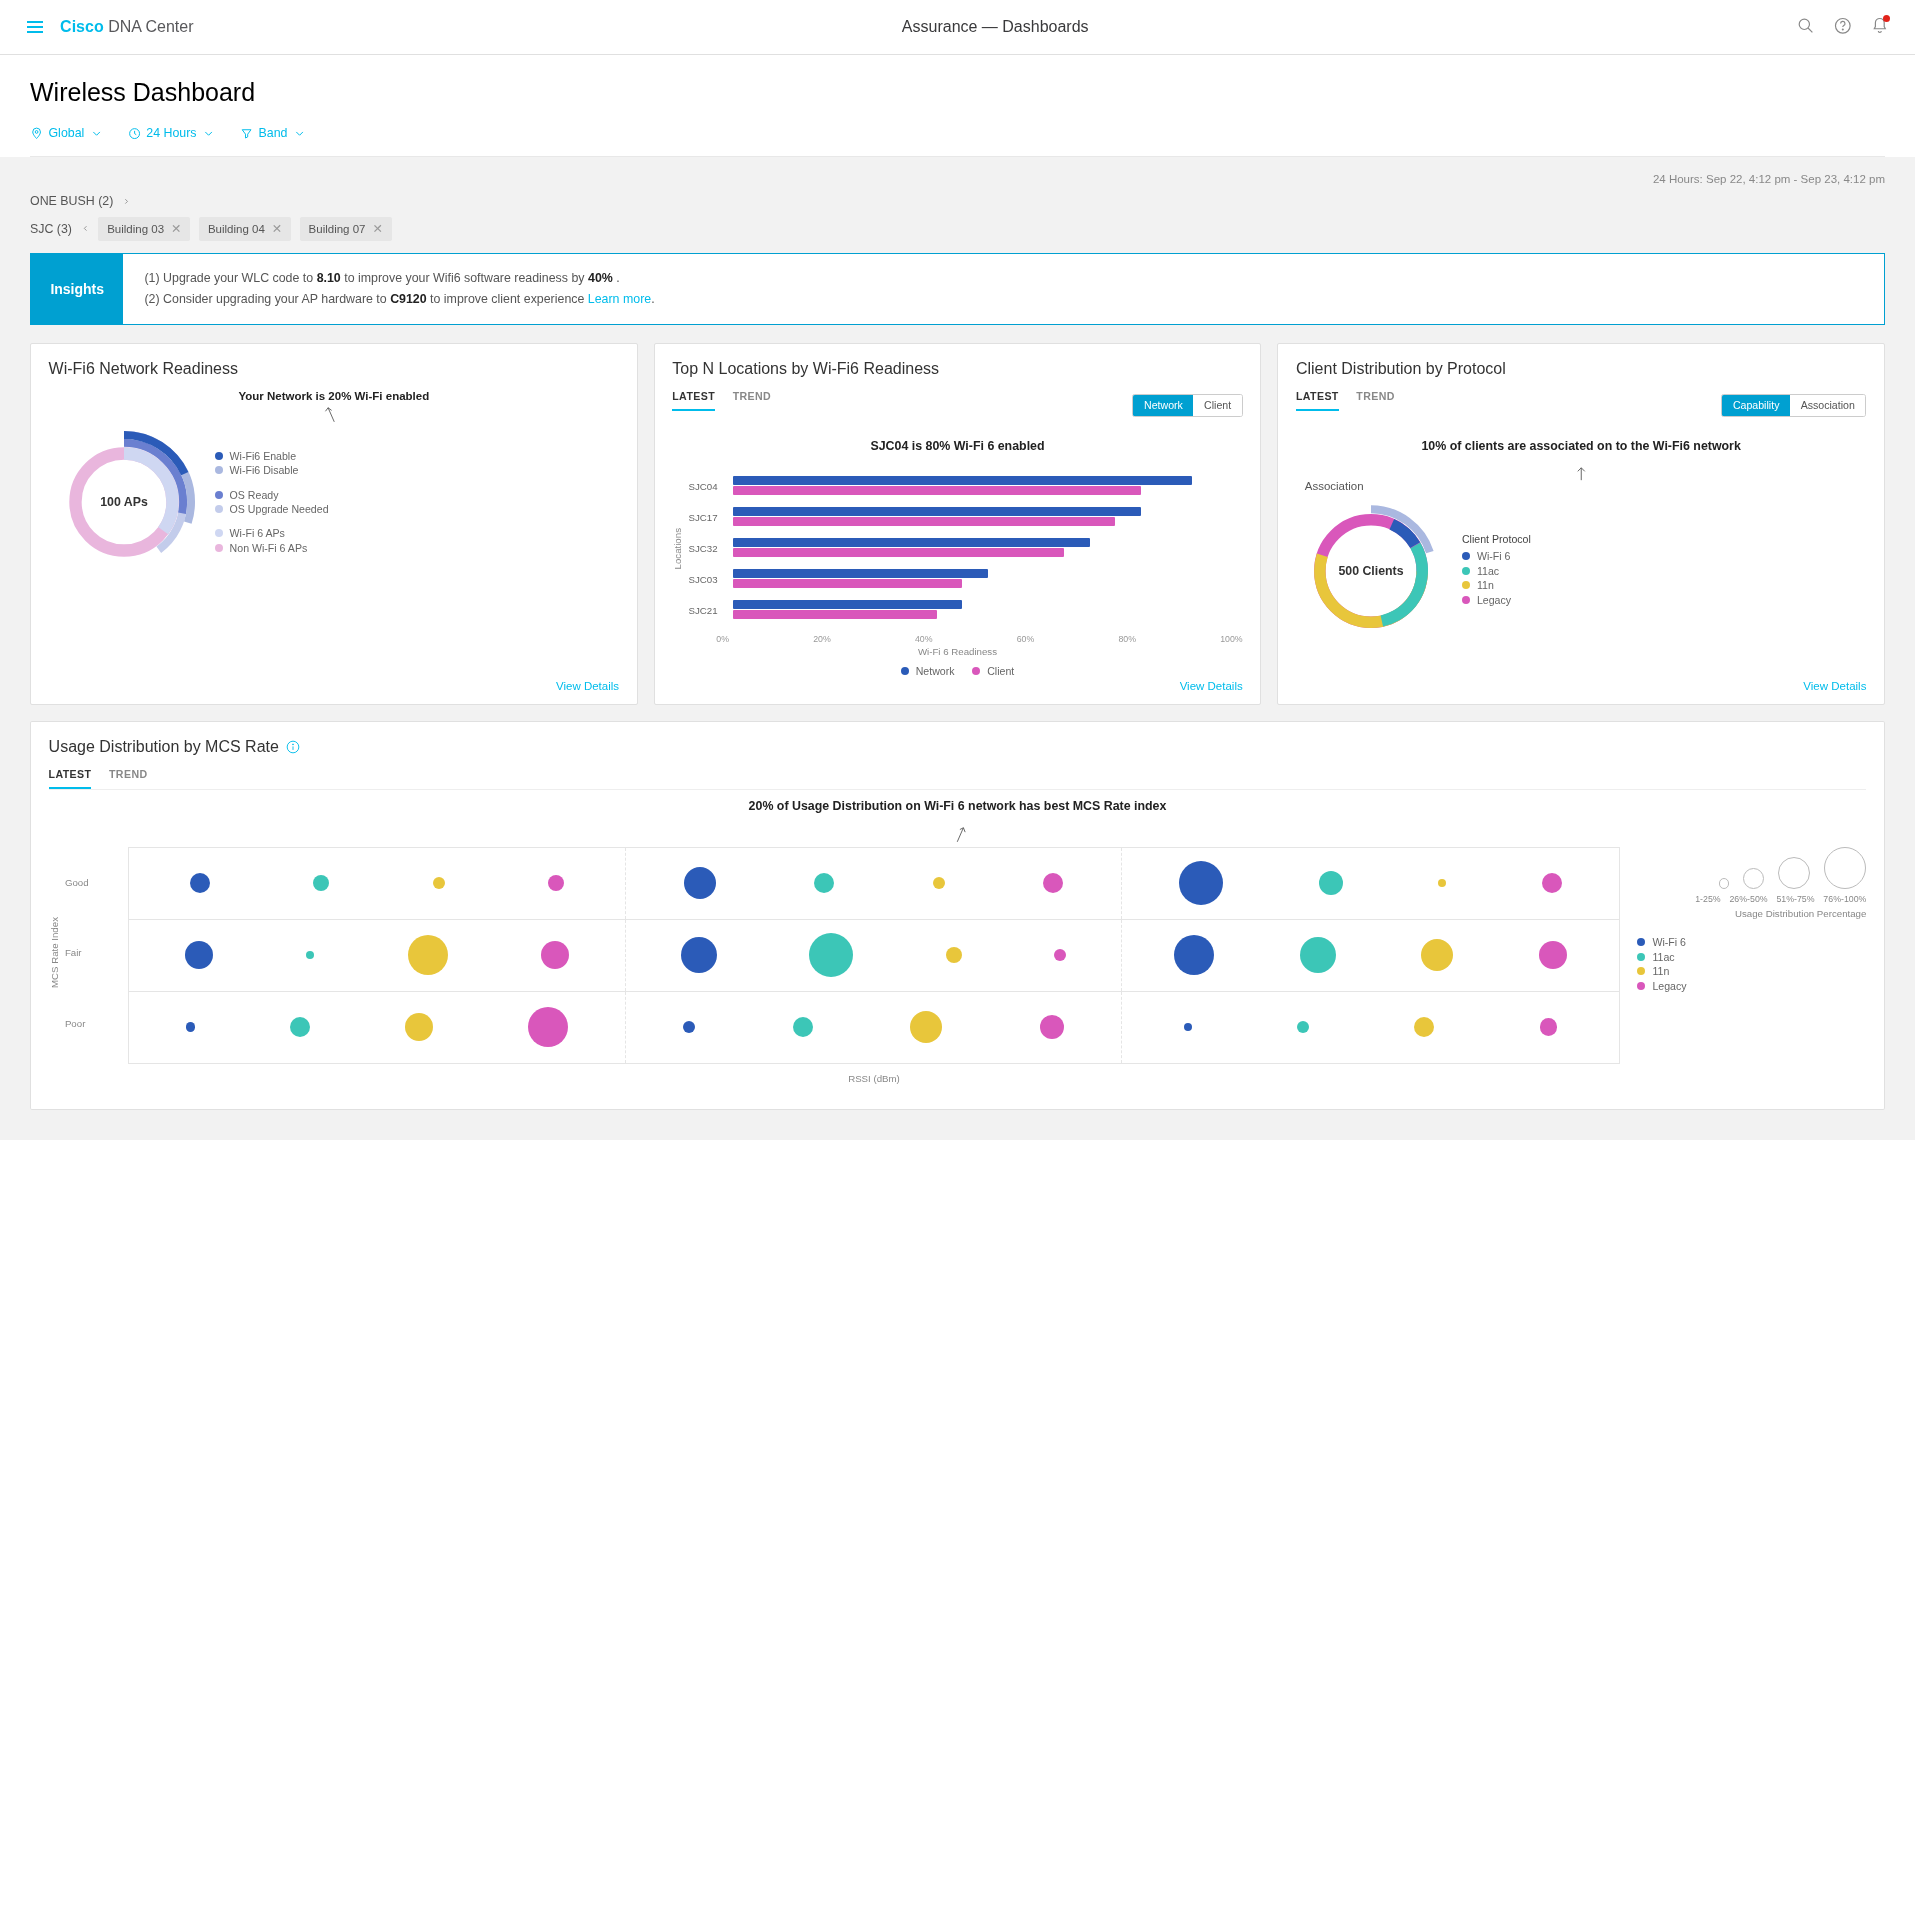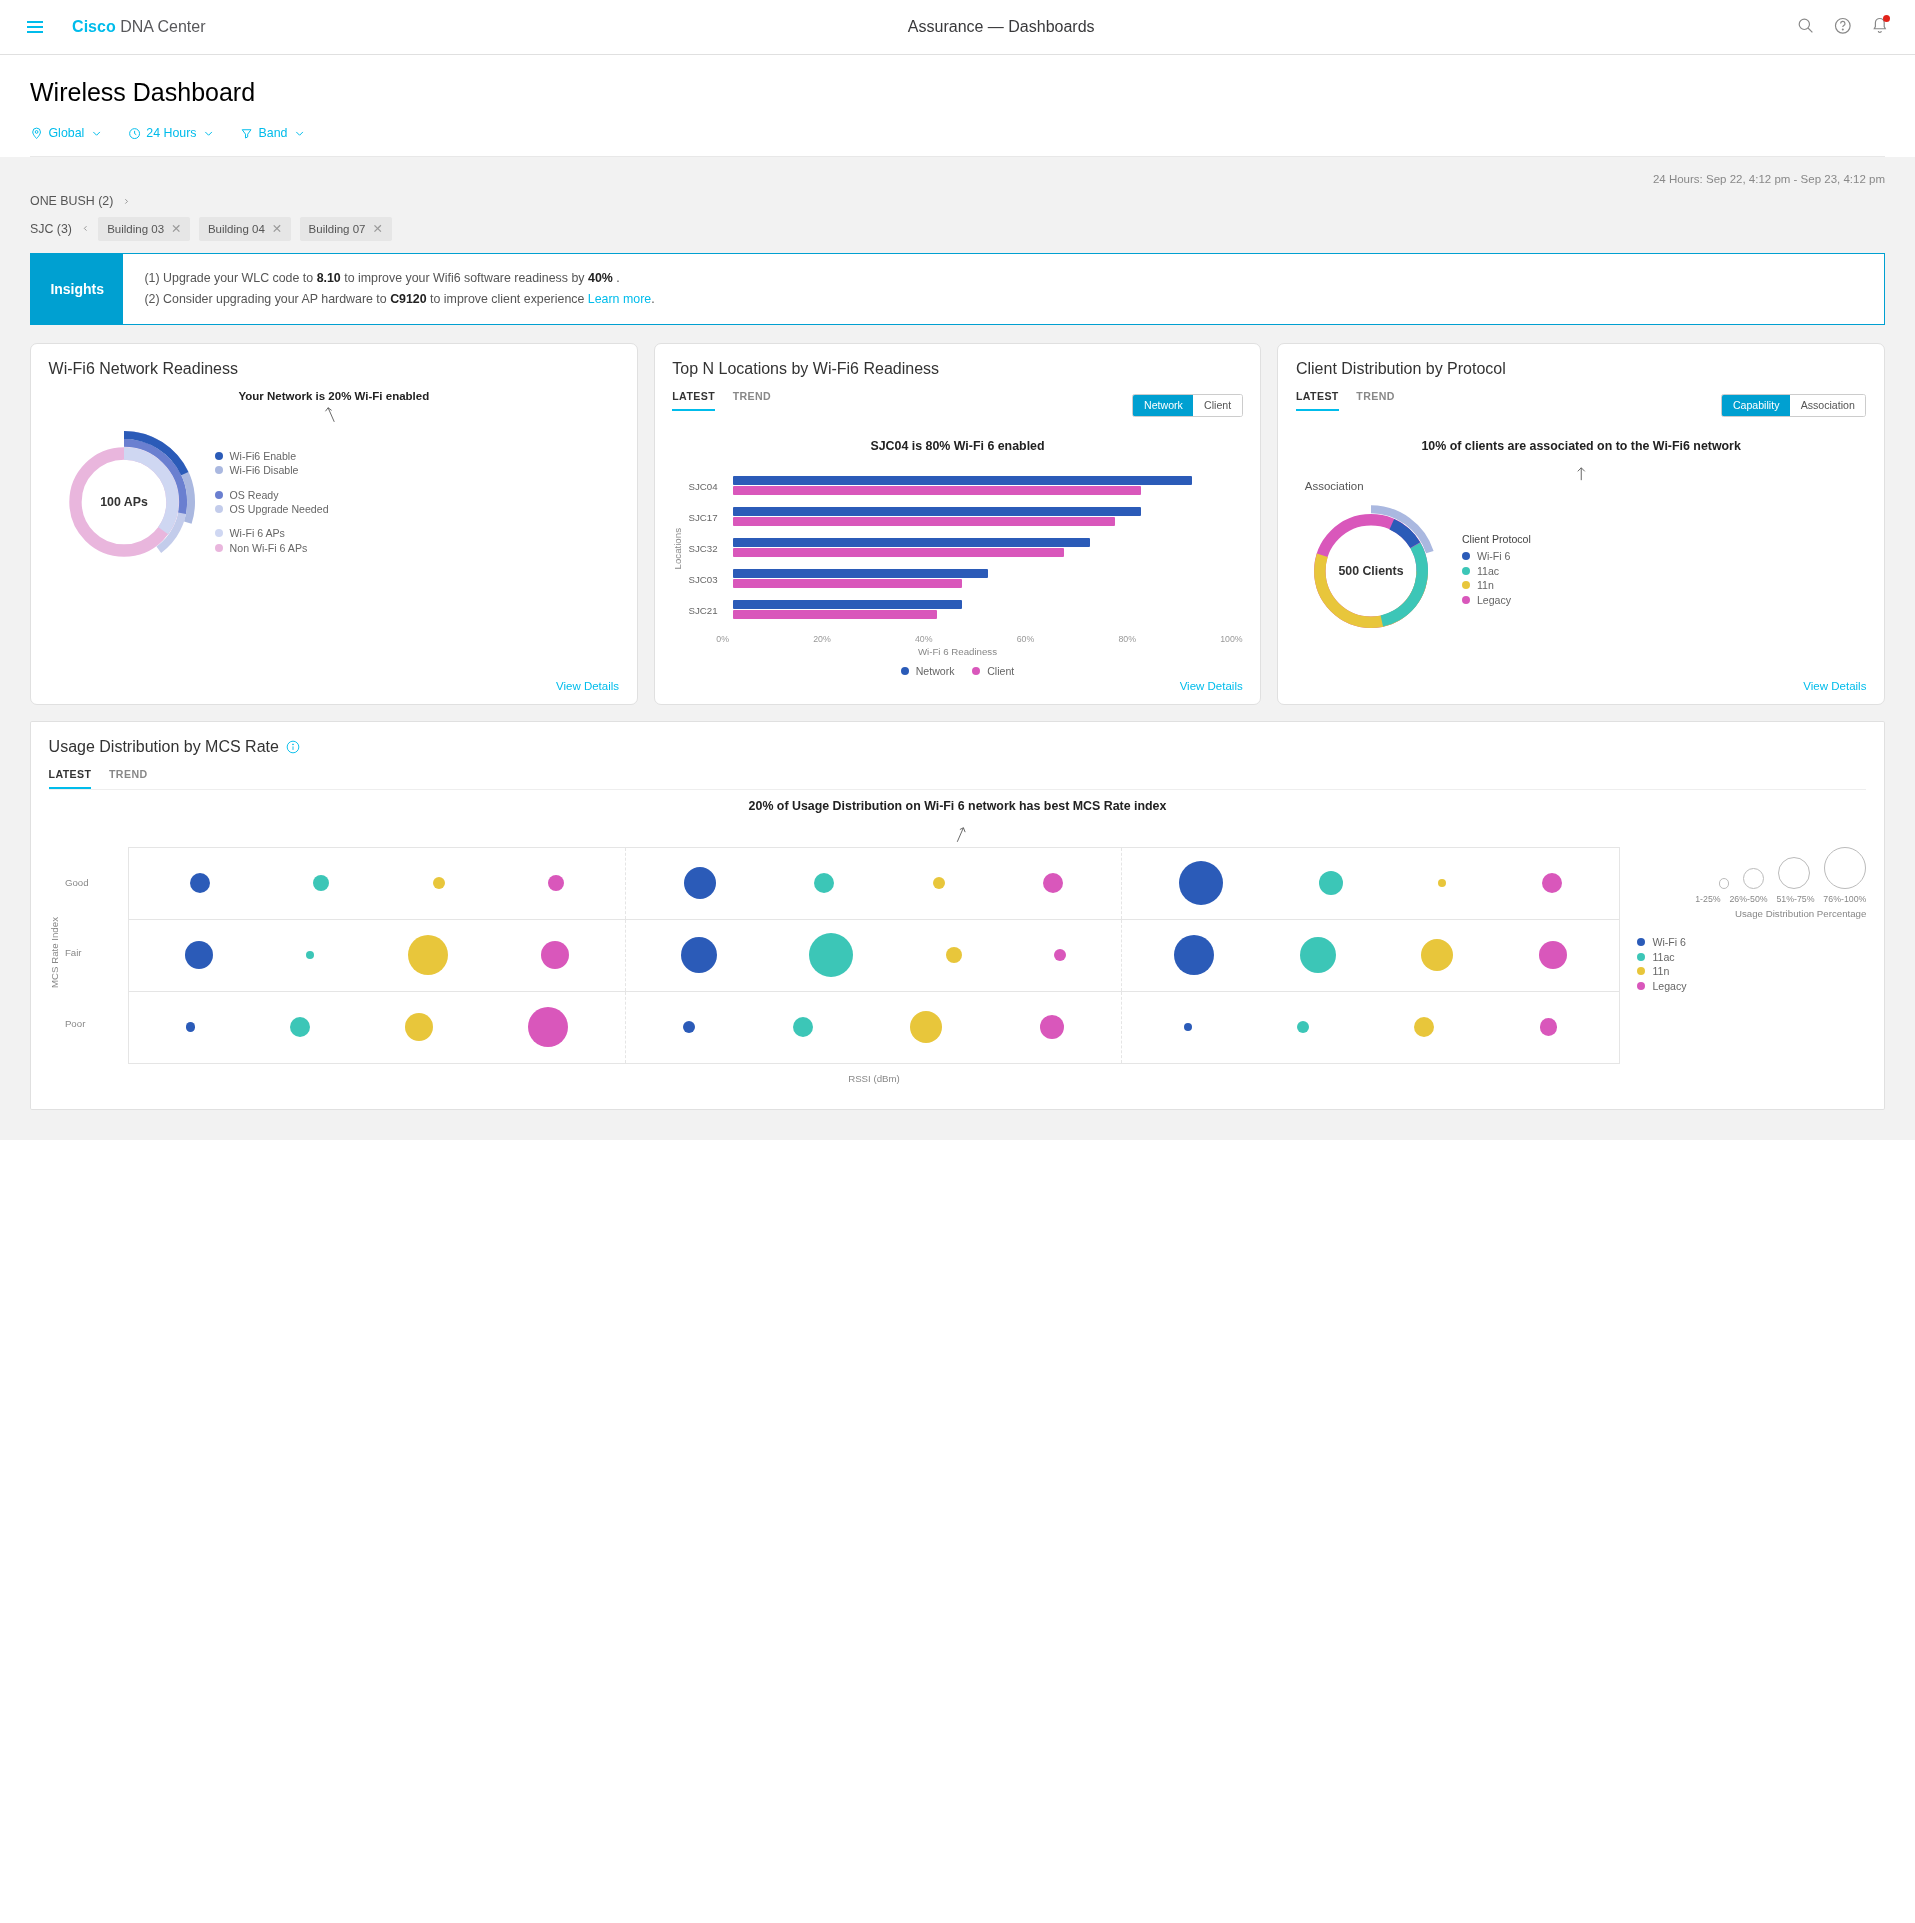--- a/index.html
+++ b/index.html
@@ -1,17 +1,17 @@
 <!DOCTYPE html>
 <html style="font-size:14px"><head>
 <meta charset="utf-8">
 <style>
 * { box-sizing: border-box; margin: 0; padding: 0; }
 body { font-family: -apple-system, BlinkMacSystemFont, "Segoe UI", Helvetica, Arial, sans-serif; background: #fff; color: #39393b; font-size: 12.4px; }
-.topbar { display: flex; align-items: center; height: 55px; padding: 0 26.5px; border-bottom: 0.9px solid #e0e0e0; gap: 12px; }
+.topbar { display: flex; align-items: center; height: 55px; padding: 0 26.5px; border-bottom: 0.9px solid #e0e0e0; }
 .hamburger { width: 16px; height: 12.4px; display: flex; flex-direction: column; justify-content: space-between; cursor: pointer; margin-right: 17.6px; }
 .hamburger span { height: 1.8px; background: #00bceb; }
 .brand { font-size: 16px; font-weight: 400; color: #58585b; }
 .brand .cisco { font-weight: 700; color: #00bceb; }
 .breadcrumb-top { flex: 1; text-align: center; font-size: 16px; color: #39393b; }
 .top-icons { display: flex; gap: 19.4px; align-items: center; }
 .top-icons svg { width: 17.6px; height: 17.6px; stroke: #888; fill: none; stroke-width: 1.6; cursor: pointer; }
 .notif-dot { position: relative; }
 .notif-dot::after { content: ""; position: absolute; top: -1.8px; right: -1.8px; width: 7px; height: 7px; background: #e2231a; border-radius: 50%; }
 .page { padding: 23px 30px 0 30px; }
@@ -25,21 +25,21 @@
 .loc-row { display: flex; align-items: center; gap: 8.8px; margin-bottom: 8.8px; font-size: 12.4px; color: #555; }
 .loc-row .chev2 { width: 8.8px; height: 8.8px; stroke: #777; fill: none; stroke-width: 2; }
 .chip { background: #e6e6e6; padding: 4.4px 8.8px; border-radius: 1.8px; font-size: 11.5px; color: #555; display: inline-flex; align-items: center; gap: 7px; cursor: pointer; }
 .chip .x { color: #999; font-size: 12.4px; }
 .insights-box { display: flex; border: 0.9px solid #00a0d1; background: #fff; margin-top: 12.4px; }
 .insights-label { background: #00a0d1; color: #fff; font-weight: 700; padding: 0 19.4px; display: flex; align-items: center; font-size: 14px; }
 .insights-body { padding: 14px 21px; font-size: 12.4px; color: #555; line-height: 1.7; }
 .insights-body b { color: #222; }
 .insights-body a { color: #00bceb; text-decoration: none; }
 .cards { display: grid; grid-template-columns: 1fr 1fr 1fr; gap: 16px; margin-top: 17.6px; }
-.card { background: #fff; border: 0.9px solid #e0e0e0; border-radius: 7px; padding: 16px 17.6px 12.4px 17.6px; display: flex; flex-direction: column; }
+.card { background: #fff; border: 0.9px solid #e0e0e0; border-radius: 2px; padding: 16px 17.6px 12.4px 17.6px; display: flex; flex-direction: column; }
 .card-title { font-size: 16px; font-weight: 400; color: #333; margin-bottom: 12.4px; }
 .tabs { display: flex; gap: 17.6px; border-bottom: 0.9px solid #eee; margin-bottom: 8.8px; font-size: 10.6px; }
 .tab { padding: 0 0 7px 0; color: #888; cursor: pointer; font-weight: 600; letter-spacing: 0.4px; }
 .tab.active { color: #333; border-bottom: 2.6px solid #00bceb; }
 .toggle-group { display: inline-flex; border: 0.9px solid #ccc; border-radius: 2.6px; overflow: hidden; margin-left: auto; font-size: 10.6px; }
 .toggle-btn { padding: 4.4px 10.6px; background: #fff; color: #555; cursor: pointer; }
 .toggle-btn.active { background: #00a0d1; color: #fff; }
 .tabs-row { display: flex; align-items: center; margin-bottom: 10.6px; }
 .card-headline { text-align: center; font-size: 12.4px; font-weight: 600; color: #222; margin: 8.8px 0 12.4px 0; }
 .view-details { text-align: right; color: #00bceb; font-size: 11.5px; margin-top: auto; cursor: pointer; }

